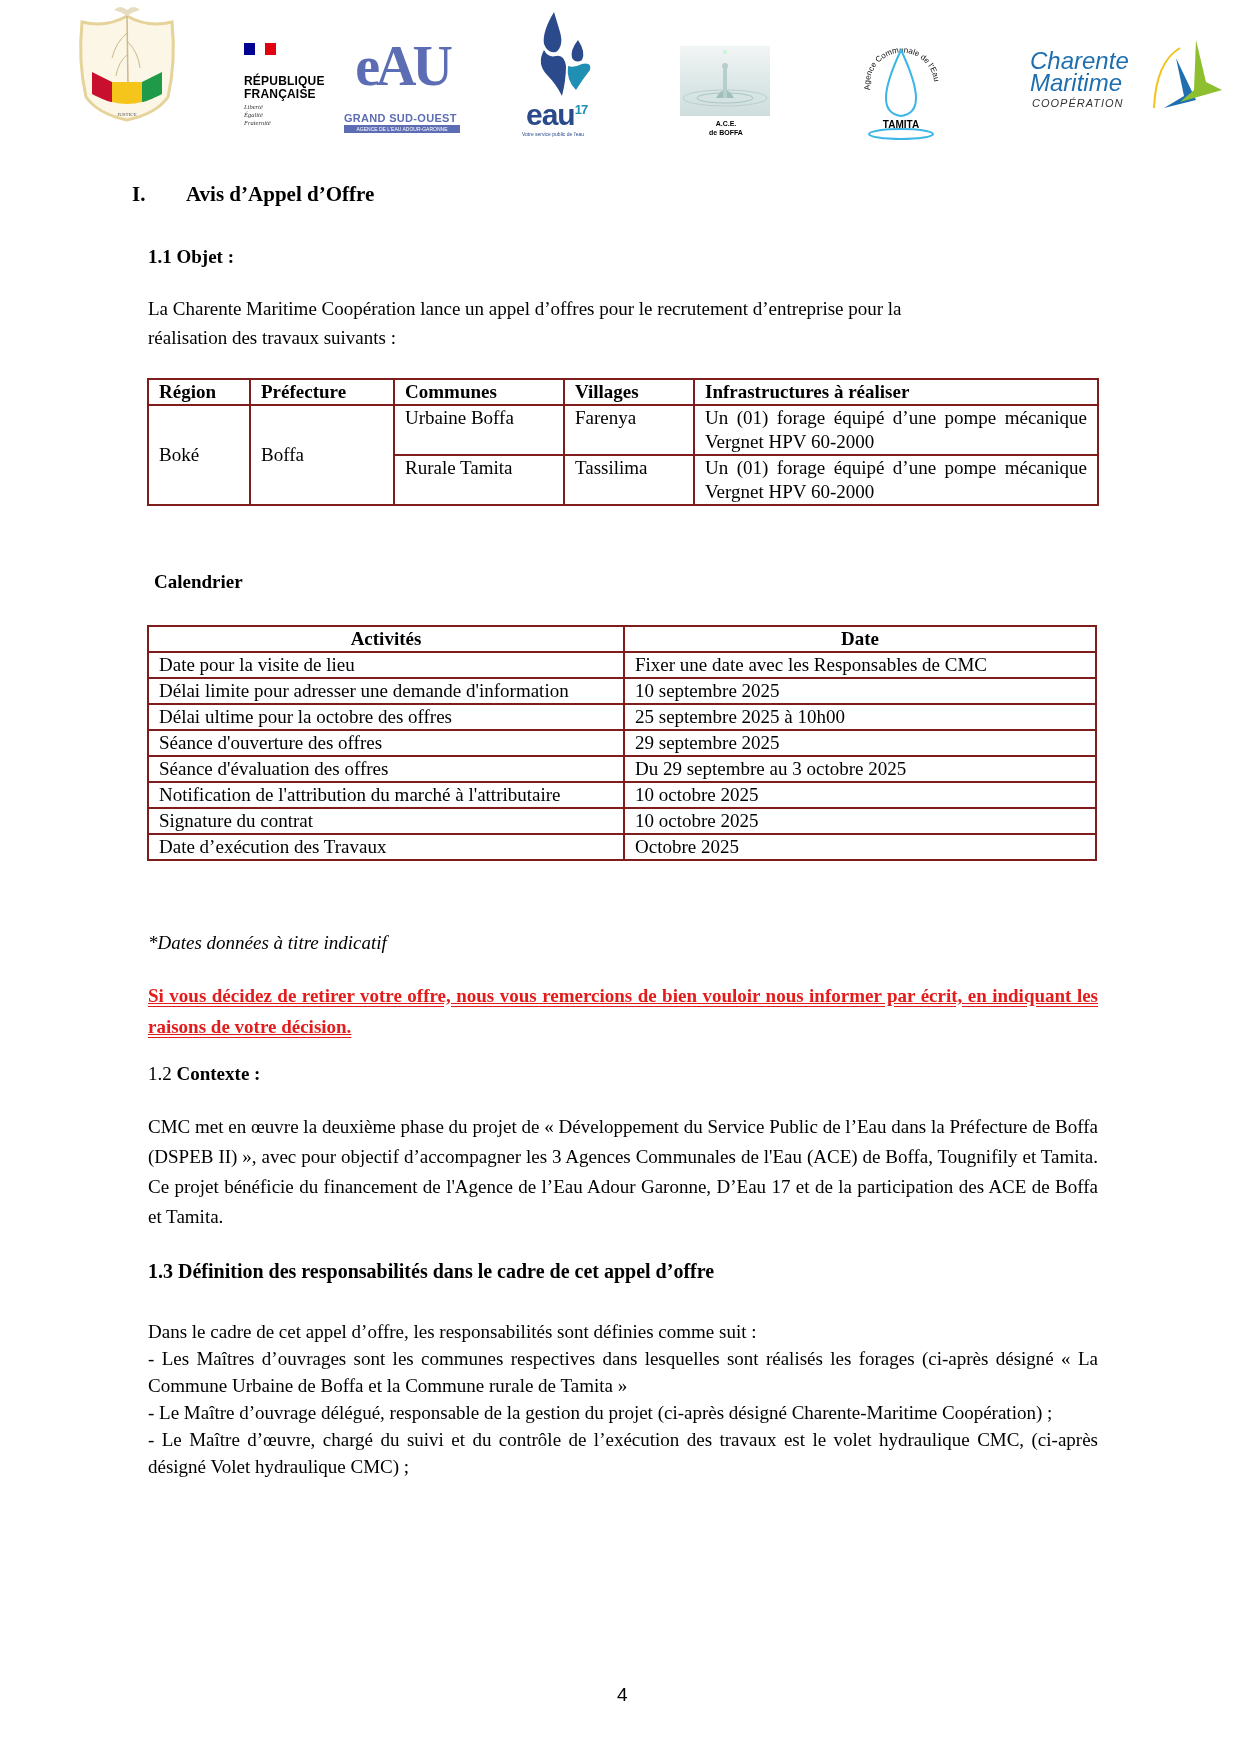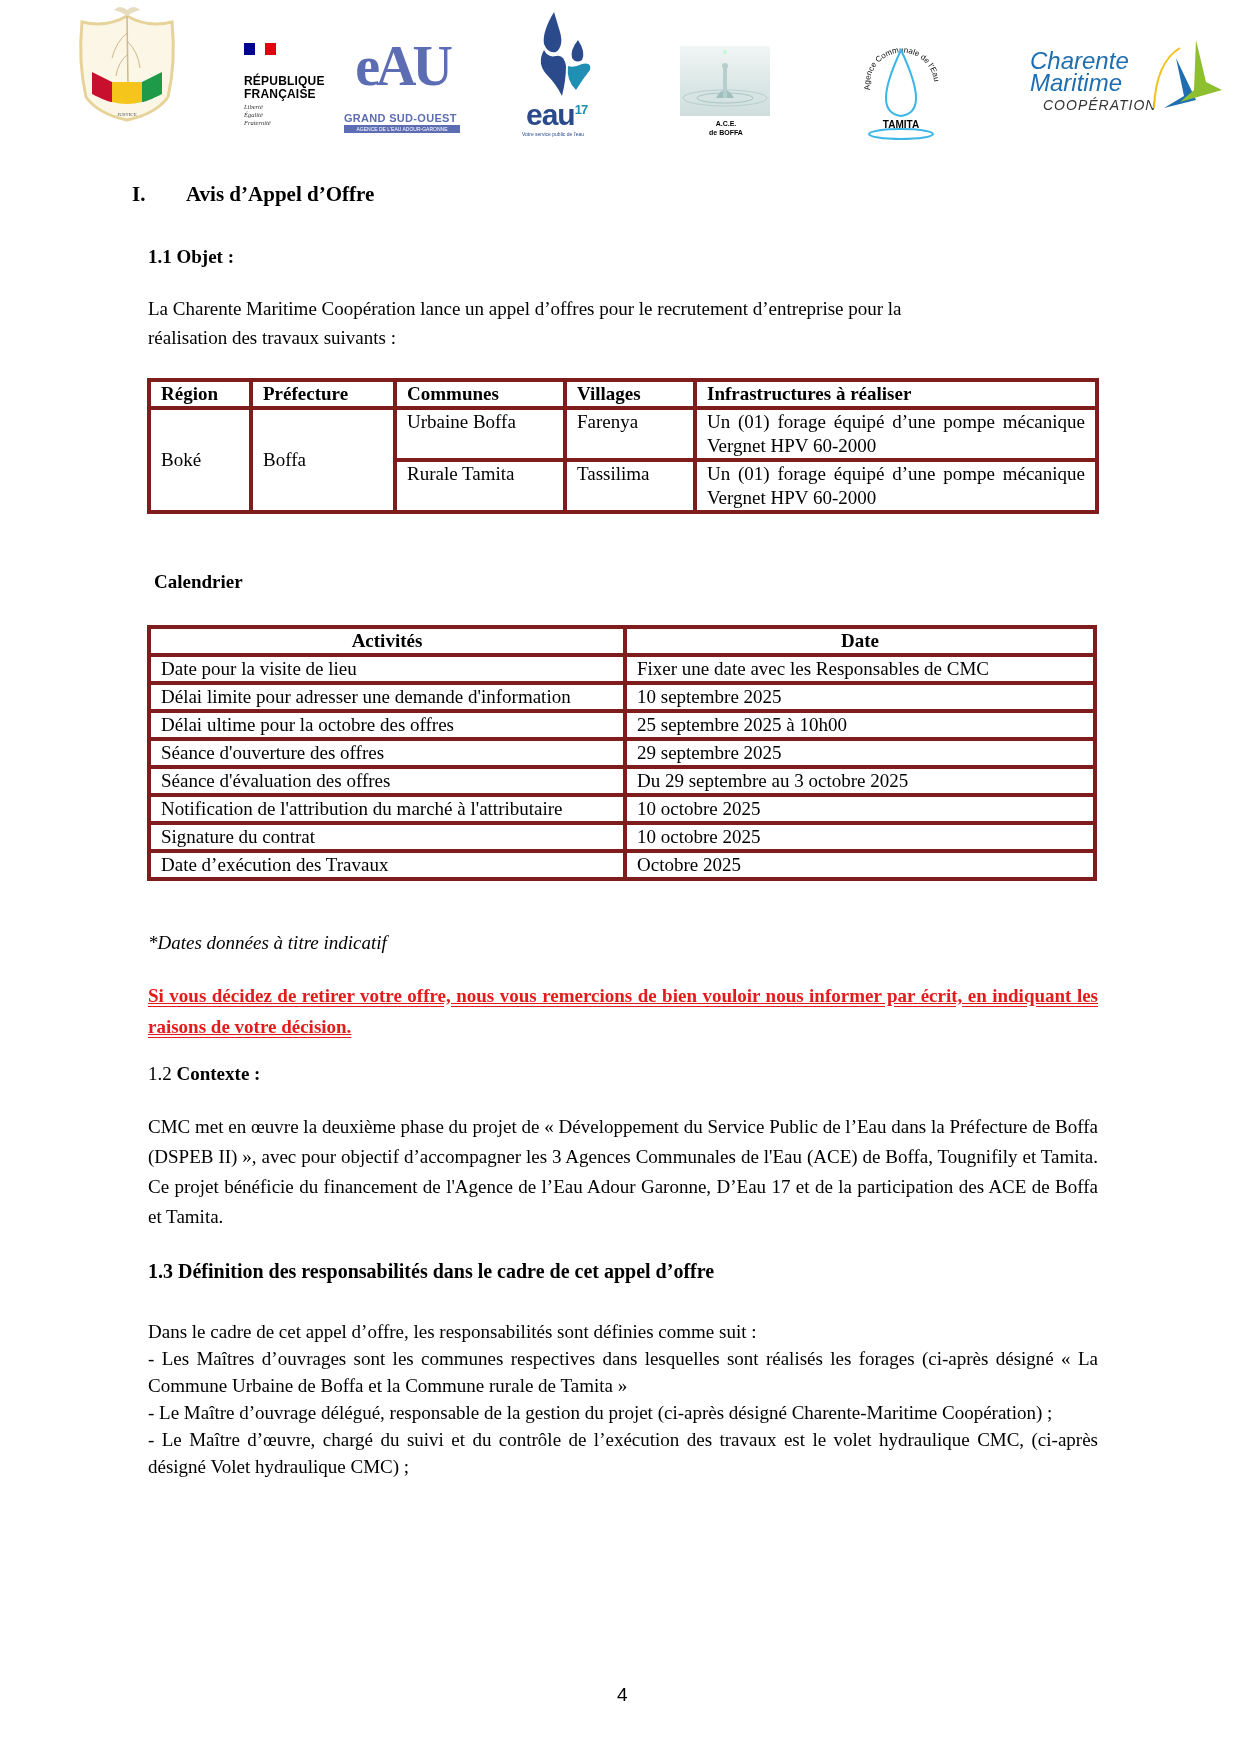--- a/index.html
+++ b/index.html
@@ -28,28 +28,28 @@
   .e17 .tag { position: absolute; top: 121px; left: 2px; font-size: 5px; color: #2a4a8c; white-space: nowrap; }
   
   .ace { left: 680px; top: 46px; width: 92px; height: 96px; font-family: "Liberation Sans", sans-serif; }
   .ace .pic { width: 90px; height: 70px; background: linear-gradient(#f2f5f5, #d9e6e5 60%, #cfdedd); position: relative; }
   .ace .lbl { font-size: 7px; font-weight: bold; text-align: center; line-height: 9px; margin-top: 3px; }
   
   .tam { left: 862px; top: 30px; width: 78px; height: 112px; font-family: "Liberation Sans", sans-serif; }
   
   .cmc { left: 1030px; top: 38px; width: 200px; height: 80px; font-family: "Liberation Sans", sans-serif; }
   .cmc .n1, .cmc .n2 { font-style: italic; color: #1f6fb0; font-size: 24px; line-height: 22px; }
-  .cmc .n3 { font-style: italic; color: #333; font-size: 14px; letter-spacing: 1px; margin-top: 3px; margin-left: 13px; }
+  .cmc .n3 { font-style: italic; color: #333; font-size: 11px; letter-spacing: 1px; margin-top: 3px; margin-left: 2px; }
   .h1 { position: absolute; top: 182px; left: 132px; font-size: 21px; font-weight: bold; }
   .h1 .num { display: inline-block; width: 54px; }
   .h2 { position: absolute; font-size: 19px; font-weight: bold; }
   .p { position: absolute; left: 148px; width: 950px; font-size: 19px; line-height: 29px; text-align: justify; }
 
   table { position: absolute; border-collapse: collapse; font-size: 19px; }
-  td, th { border: 4px solid #7f1d1d; vertical-align: top; padding: 0 10px; line-height: 24px; }
+  td, th { border: 2px solid #7f1d1d; vertical-align: top; padding: 0 10px; line-height: 24px; }
   th { font-weight: bold; }
   .t1 { left: 147px; top: 378px; width: 952px; }
   .t1 th { text-align: left; }
   .t1 td.mid { vertical-align: middle; }
   .t1 td.just { text-align: justify; text-align-last: left; }
   .t2 { left: 147px; top: 625px; width: 950px; }
   .t2 th { text-align: center; }
   .t2 td:first-child { text-align: justify; text-align-last: left; }
 
   .note { position: absolute; left: 148px; top: 932px; font-size: 19px; font-style: italic; }

